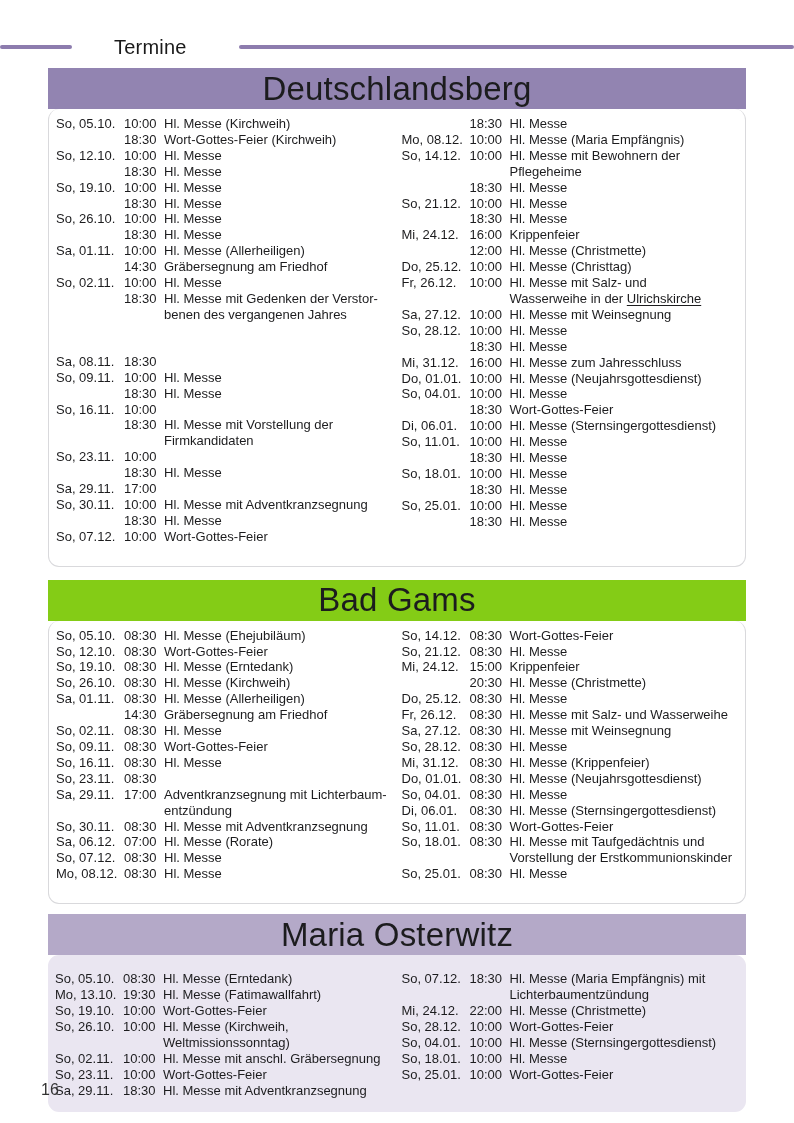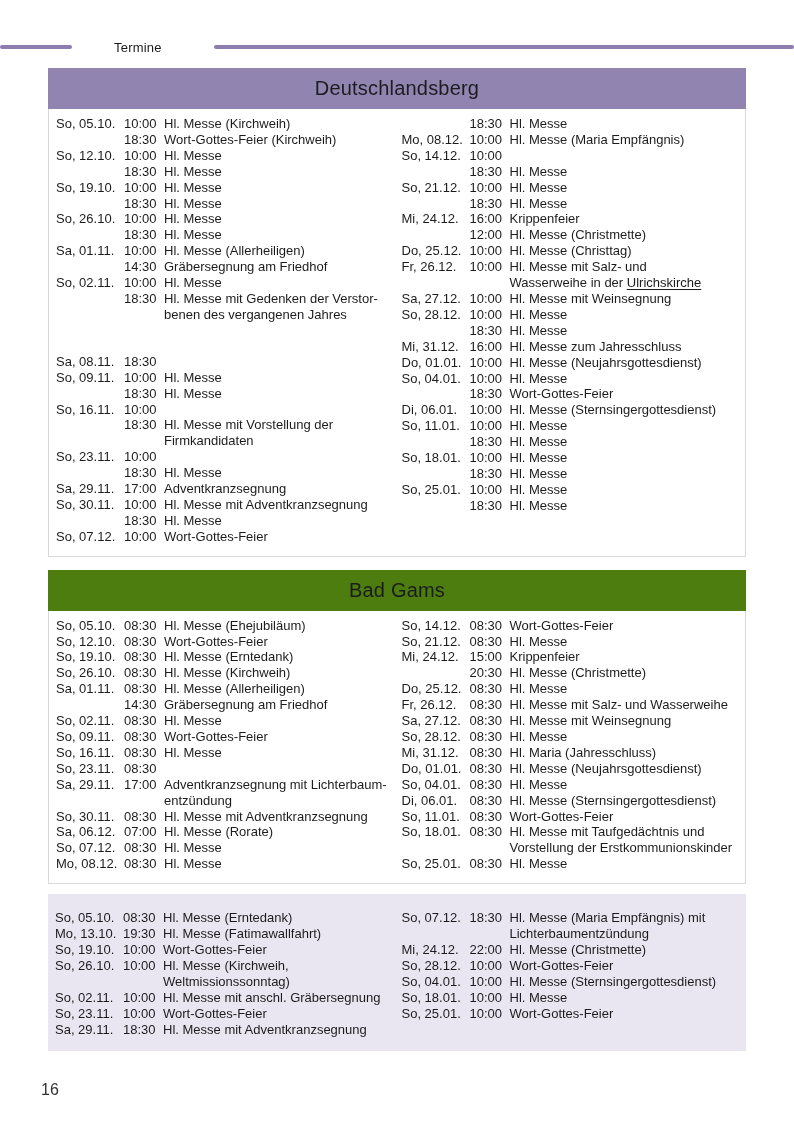--- a/index.html
+++ b/index.html
@@ -14,40 +14,41 @@
   
   .page-header{
     display:flex;align-items:center;
     margin:36px 0 10px 0;
     height:22px;
   }
   .rule{height:4px;background:#8d7cae;border-radius:2px;}
   .rule-left{width:72px;}
   .rule-right{flex:1;}
   .page-title{
-    font-size:13px;font-weight:400;color:#1a1a1a;
+    font-size:20px;font-weight:400;color:#1a1a1a;
     margin:0;padding:0 52px 0 42px;letter-spacing:.2px;
   }
   
   .section{margin:0 48px;}
   .sec-gap1{margin-top:13px;}
   .sec-gap2{margin-top:10px;}
   .sec-header{
     height:41px;display:flex;align-items:center;justify-content:center;
   }
   .sec-title{
-    margin:0;font-size:20px;font-weight:400;color:#1c1c1e;letter-spacing:.2px;
+    margin:0;font-size:33px;font-weight:400;color:#1c1c1e;letter-spacing:.2px;
   }
   .sec-dberg .sec-header{background:#9284b1;}
-  .sec-badgams .sec-header{background:#4d7c0f;}
+  .sec-badgams .sec-header{background:#84cc16;}
   .sec-osterwitz .sec-header{background:#b4a9c8;}
   .sec-body{
     display:flex;gap:10px;
-    padding:7px 8px 11px 7px;
+    padding:7px 8px 21px 7px;
     background:#ffffff;
+    border-radius:11px;
   }
   .sec-dberg .sec-body,
   .sec-badgams .sec-body{
     border:1px solid #d9d9dc;border-top:none;
   }
   .sec-osterwitz .sec-body{
     background:#eae6f1;border:none;
     padding-top:16px;padding-bottom:14px;
   }
   .col{flex:1 1 0;min-width:0;}
@@ -192,21 +193,20 @@
 
   <div class="row">
     <span class="c-date"></span>
     <span class="c-time">18:30</span>
     <span class="c-event">Hl. Messe</span>
   </div>
 
   <div class="row">
     <span class="c-date">Sa, 29.11.</span>
     <span class="c-time">17:00</span>
-    <span class="c-event">Adventkranzsegnung</span>
   </div>
 
   <div class="row">
     <span class="c-date">So, 30.11.</span>
     <span class="c-time">10:00</span>
     <span class="c-event">Hl. Messe mit Adventkranzsegnung</span>
   </div>
 
   <div class="row">
     <span class="c-date"></span>
@@ -229,20 +229,22 @@
 
   <div class="row">
     <span class="c-date">Mo, 08.12.</span>
     <span class="c-time">10:00</span>
     <span class="c-event">Hl. Messe (Maria Empfängnis)</span>
   </div>
 
   <div class="row">
     <span class="c-date">So, 14.12.</span>
     <span class="c-time">10:00</span>
+    <span class="c-event">Hl. Messe mit Bewohnern der
+Pflegeheime</span>
   </div>
 
   <div class="row">
     <span class="c-date"></span>
     <span class="c-time">18:30</span>
     <span class="c-event">Hl. Messe</span>
   </div>
 
   <div class="row">
     <span class="c-date">So, 21.12.</span>
@@ -509,21 +511,21 @@
 
   <div class="row">
     <span class="c-date">So, 28.12.</span>
     <span class="c-time">08:30</span>
     <span class="c-event">Hl. Messe</span>
   </div>
 
   <div class="row">
     <span class="c-date">Mi, 31.12.</span>
     <span class="c-time">08:30</span>
-    <span class="c-event">Hl. Maria (Jahresschluss)</span>
+    <span class="c-event">Hl. Messe (Krippenfeier)</span>
   </div>
 
   <div class="row">
     <span class="c-date">Do, 01.01.</span>
     <span class="c-time">08:30</span>
     <span class="c-event">Hl. Messe (Neujahrsgottesdienst)</span>
   </div>
 
   <div class="row">
     <span class="c-date">So, 04.01.</span>
@@ -553,20 +555,23 @@
   <div class="row">
     <span class="c-date">So, 25.01.</span>
     <span class="c-time">08:30</span>
     <span class="c-event">Hl. Messe</span>
   </div>
 </div>
   </div>
 </section>
 
 <section class="section sec-osterwitz sec-gap2">
+  <div class="sec-header">
+    <h2 class="sec-title">Maria Osterwitz</h2>
+  </div>
   <div class="sec-body">
     <div class="col">
   <div class="row">
     <span class="c-date">So, 05.10.</span>
     <span class="c-time">08:30</span>
     <span class="c-event">Hl. Messe (Erntedank)</span>
   </div>
 
   <div class="row">
     <span class="c-date">Mo, 13.10.</span>

